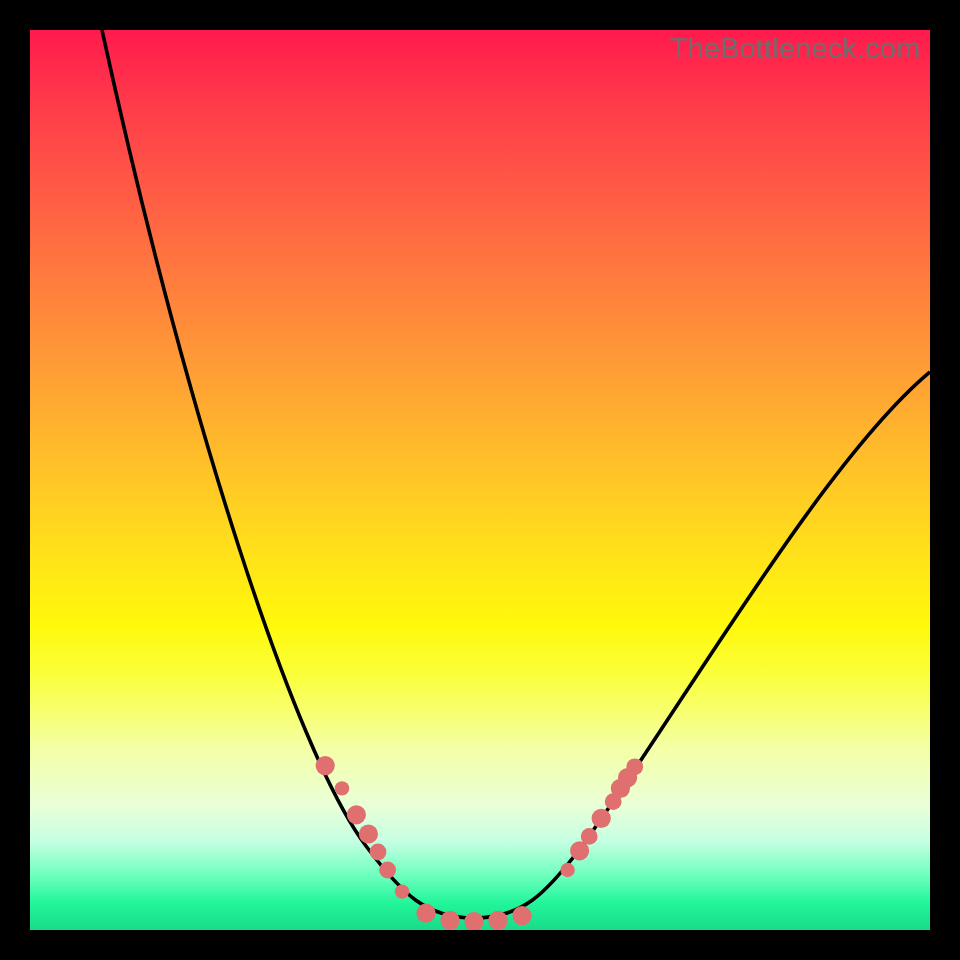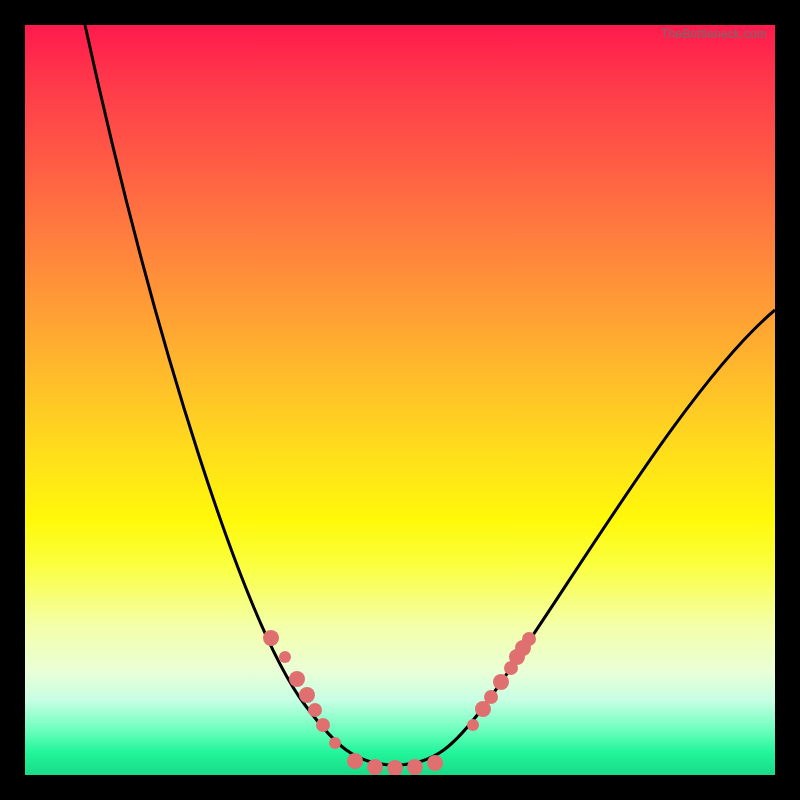--- a/index.html
+++ b/index.html
@@ -45,21 +45,21 @@
       #c8ffe4 90%,
       #6cffbd 94%,
       #22f59a 97%,
       #18db88 100%
     );
   }
   .watermark {
     position: absolute;
     top: 2px;
     right: 8px;
-    font-size: 12px;
+    font-size: 24px;
     font-weight: 500;
     color: #6e6e6e;
     letter-spacing: 0.2px;
     z-index: 50;
   }
   svg.curve {
     position: absolute;
     left: 0; top: 0;
     width: 750px;
     height: 750px;

